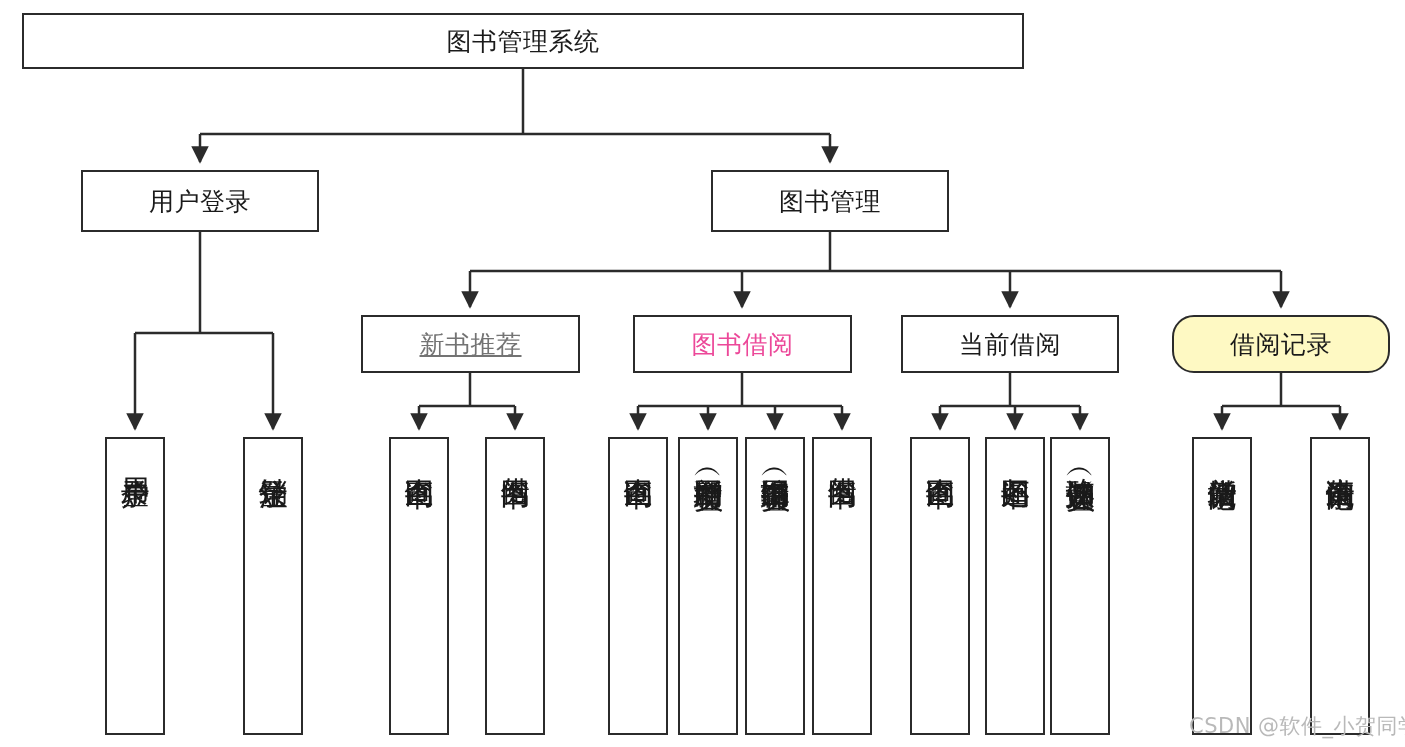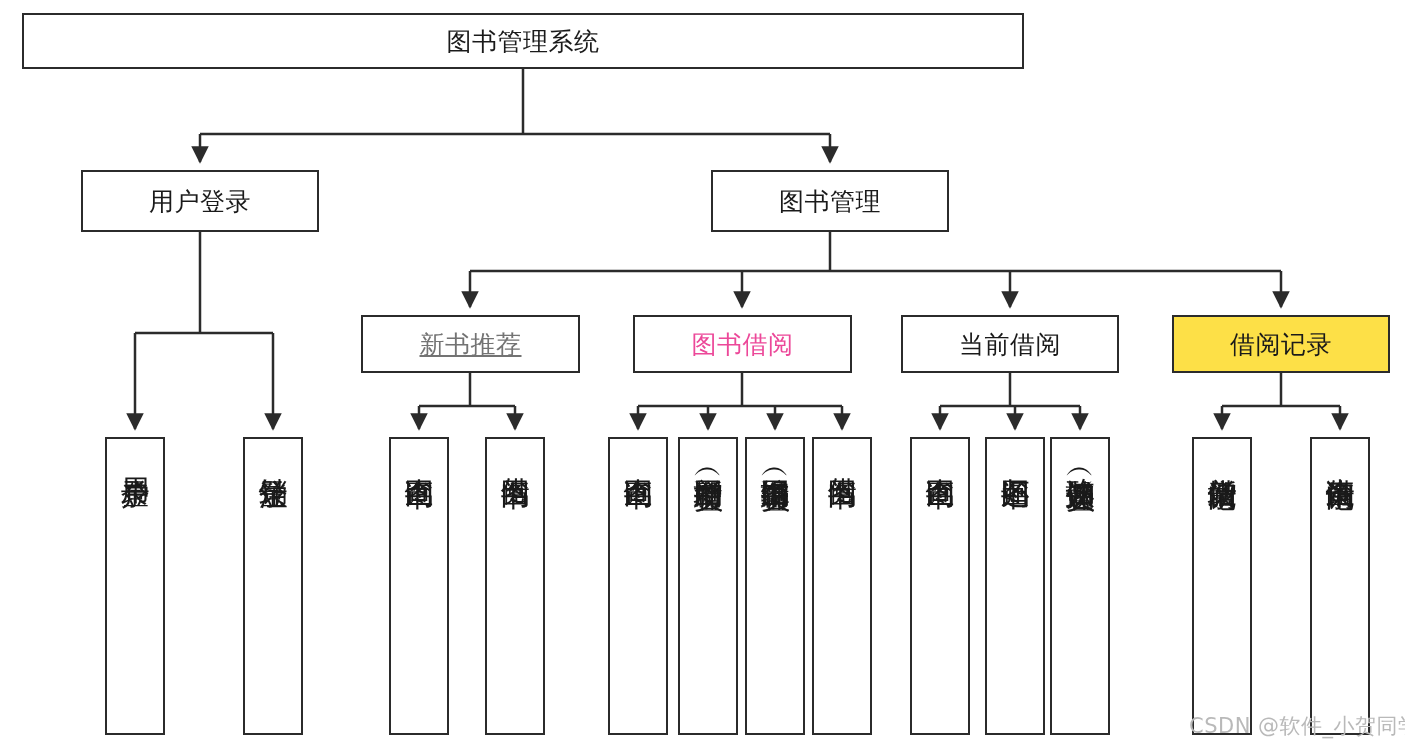--- a/index.html
+++ b/index.html
@@ -142,21 +142,21 @@
 
   <div class="node horiz" id="n-l3-0" style="left: 361px; top: 315px; width: 219px; height: 58px; border-color: rgb(43, 43, 43); background: rgb(255, 255, 255); color: #737373; text-decoration: underline;">
     <span class="lbl">新书推荐</span>
   </div>
   <div class="node horiz" id="n-l3-1" style="left: 633px; top: 315px; width: 219px; height: 58px; border-color: rgb(43, 43, 43); background: rgb(255, 255, 255); color: #ec4899;">
     <span class="lbl">图书借阅</span>
   </div>
   <div class="node horiz" id="n-l3-2" style="left: 901px; top: 315px; width: 218px; height: 58px; border-color: rgb(43, 43, 43); background: rgb(255, 255, 255); color: rgb(26, 26, 26);">
     <span class="lbl">当前借阅</span>
   </div>
-  <div class="node horiz" id="n-l3-3" style="left: 1172px; top: 315px; width: 218px; height: 58px; border-color: rgb(43, 43, 43); background: #fde047; color: rgb(26, 26, 26);">
+  <div class="node horiz" id="n-l3-3" style="left: 1172px; top: 315px; width: 218px; height: 58px; border-color: rgb(43, 43, 43); background: #fef9c3; color: rgb(26, 26, 26); border-radius: 22px;">
     <span class="lbl">借阅记录</span>
   </div>
 
   <div class="node leaf" id="n-lf-0" style="left: 105px; top: 437px; width: 60px; height: 298px; border-color: rgb(43, 43, 43); background: rgb(255, 255, 255); color: rgb(26, 26, 26);">
     <span class="lbl">用户登录</span>
   </div>
   <div class="node leaf" id="n-lf-1" style="left: 243px; top: 437px; width: 60px; height: 298px; border-color: rgb(43, 43, 43); background: rgb(255, 255, 255); color: rgb(26, 26, 26);">
     <span class="lbl">注销登录</span>
   </div>
   <div class="node leaf" id="n-lf-2" style="left: 389px; top: 437px; width: 60px; height: 298px; border-color: rgb(43, 43, 43); background: rgb(255, 255, 255); color: rgb(26, 26, 26);">

